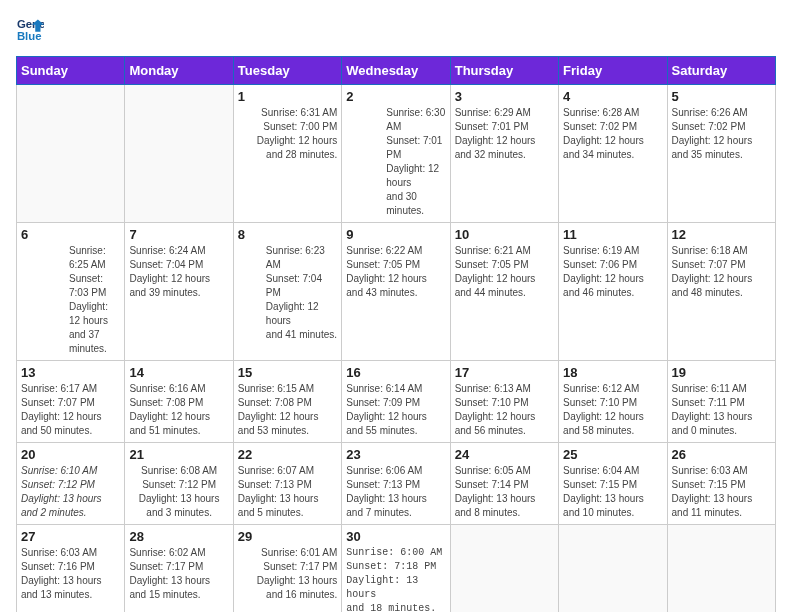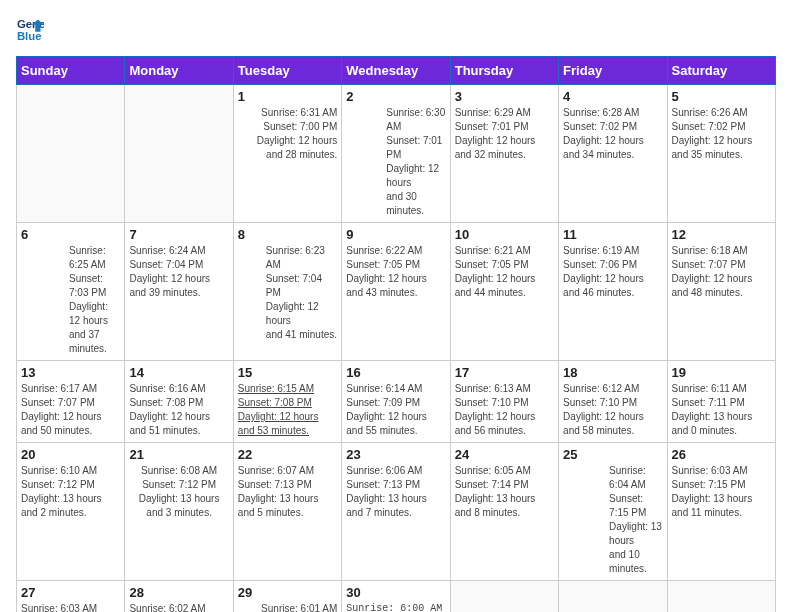--- a/index.html
+++ b/index.html
@@ -213,21 +213,21 @@
         </td>
         <td>
           <span class="day-number">14</span>
           <div class="day-info" style="white-space: pre-line;">Sunrise: 6:16 AM
 Sunset: 7:08 PM
 Daylight: 12 hours
 and 51 minutes.</div>
         </td>
         <td>
           <span class="day-number">15</span>
-          <div class="day-info" style="white-space: pre-line; text-decoration: underline;">Sunrise: 6:15 AM
+          <div class="day-info" style="white-space: pre-line;">Sunrise: 6:15 AM
 Sunset: 7:08 PM
 Daylight: 12 hours
 and 53 minutes.</div>
         </td>
         <td>
           <span class="day-number">16</span>
           <div class="day-info" style="white-space: pre-line;">Sunrise: 6:14 AM
 Sunset: 7:09 PM
 Daylight: 12 hours
 and 55 minutes.</div>
@@ -250,21 +250,21 @@
           <span class="day-number">19</span>
           <div class="day-info" style="white-space: pre-line;">Sunrise: 6:11 AM
 Sunset: 7:11 PM
 Daylight: 13 hours
 and 0 minutes.</div>
         </td>
       </tr>
       <tr>
         <td>
           <span class="day-number">20</span>
-          <div class="day-info" style="white-space: pre-line;">Sunrise: 6:10 AM
+          <div class="day-info" style="white-space: pre-line; font-style: italic;">Sunrise: 6:10 AM
 Sunset: 7:12 PM
 Daylight: 13 hours
 and 2 minutes.</div>
         </td>
         <td>
           <span class="day-number">21</span>
           <div class="day-info" style="white-space: pre-line; text-align: center;">Sunrise: 6:08 AM
 Sunset: 7:12 PM
 Daylight: 13 hours
 and 3 minutes.</div>
@@ -285,21 +285,21 @@
         </td>
         <td>
           <span class="day-number">24</span>
           <div class="day-info" style="white-space: pre-line;">Sunrise: 6:05 AM
 Sunset: 7:14 PM
 Daylight: 13 hours
 and 8 minutes.</div>
         </td>
         <td>
           <span class="day-number">25</span>
-          <div class="day-info" style="white-space: pre-line; margin-left: 46px;">Sunrise: 6:04 AM
+          <div class="day-info" style="white-space: pre-line;">Sunrise: 6:04 AM
 Sunset: 7:15 PM
 Daylight: 13 hours
 and 10 minutes.</div>
         </td>
         <td>
           <span class="day-number">26</span>
           <div class="day-info" style="white-space: pre-line;">Sunrise: 6:03 AM
 Sunset: 7:15 PM
 Daylight: 13 hours
 and 11 minutes.</div>

